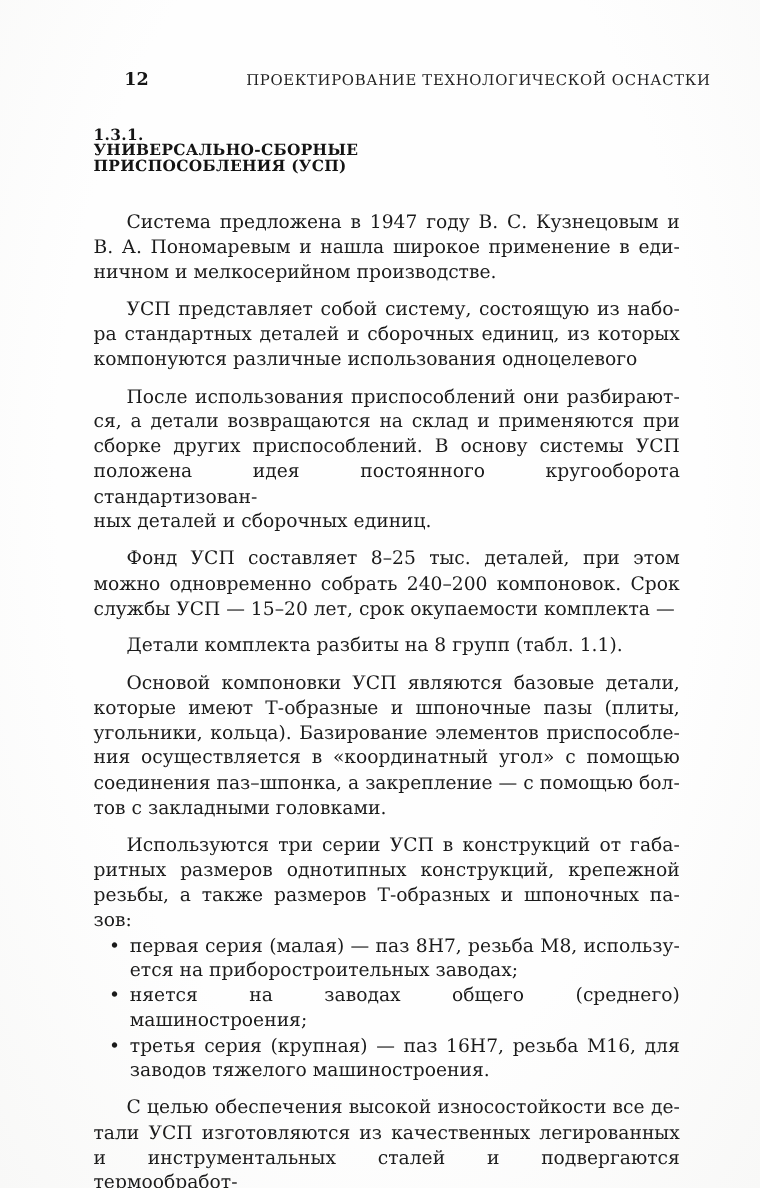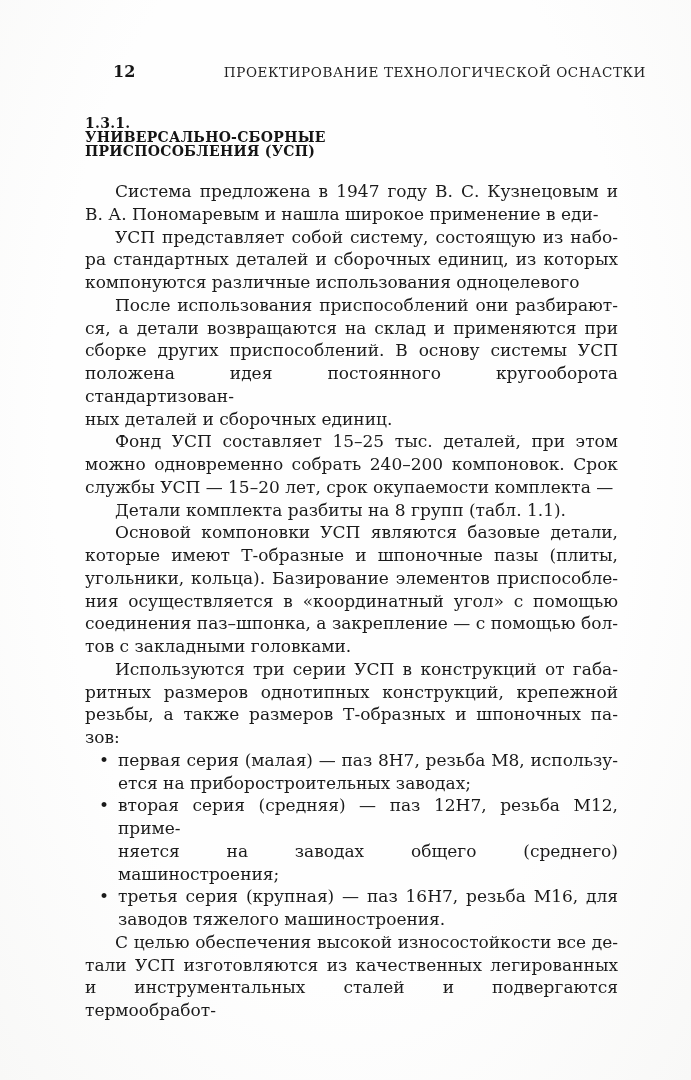--- a/index.html
+++ b/index.html
@@ -64,21 +64,21 @@
     width: 533px;
     font-size: 17px;
     line-height: 22.75px;
     color: #1b1b1b;
   }
   .para { margin: 0; padding: 0; }
   .line {
     text-align: justify;
     text-align-last: justify;
   }
-  .para .line:first-child { text-indent: 30px; }
+  .para .line:first-child { text-indent: 30px; margin-top: 11px; }
   .para .line:last-child { text-align-last: left; }
   .para.continues .line:last-child { text-align-last: justify; }
   .bullet-list { margin: 0; padding: 0; }
   .bullet-item {
     position: relative;
     padding-left: 33px;
   }
   .bullet-item .line:last-child { text-align-last: left; }
   .bullet-marker {
     position: absolute;
@@ -102,38 +102,39 @@
     <div>1.3.1.</div>
     <div>УНИВЕРСАЛЬНО-СБОРНЫЕ</div>
     <div>ПРИСПОСОБЛЕНИЯ (УСП)</div>
   </div>
 
   <div class="body-text">
 
     <div class="para">
       <div class="line">Система предложена в 1947 году В. С. Кузнецовым и</div>
       <div class="line">В. А. Пономаревым и нашла широкое применение в еди-</div>
+      <div class="line">ничном и мелкосерийном производстве.</div>
     </div>
 
     <div class="para">
       <div class="line">УСП представляет собой систему, состоящую из набо-</div>
       <div class="line">ра стандартных деталей и сборочных единиц, из которых</div>
       <div class="line">компонуются различные использования одноцелевого</div>
     </div>
 
     <div class="para">
       <div class="line">После использования приспособлений они разбирают-</div>
       <div class="line">ся, а детали возвращаются на склад и применяются при</div>
       <div class="line">сборке других приспособлений. В основу системы УСП</div>
       <div class="line">положена идея постоянного кругооборота стандартизован-</div>
       <div class="line">ных деталей и сборочных единиц.</div>
     </div>
 
     <div class="para">
-      <div class="line">Фонд УСП составляет 15–25 тыс. деталей, при этом</div>
+      <div class="line">Фонд УСП составляет 8–25 тыс. деталей, при этом</div>
       <div class="line">можно одновременно собрать 240–200 компоновок. Срок</div>
       <div class="line">службы УСП — 15–20 лет, срок окупаемости комплекта —</div>
     </div>
 
     <div class="para">
       <div class="line">Детали комплекта разбиты на 8 групп (табл. 1.1).</div>
     </div>
 
     <div class="para">
       <div class="line">Основой компоновки УСП являются базовые детали,</div>
@@ -152,21 +153,20 @@
     </div>
 
     <div class="bullet-list">
       <div class="bullet-item">
         <span class="bullet-marker">•</span>
         <div class="line">первая серия (малая) — паз 8Н7, резьба М8, использу-</div>
         <div class="line">ется на приборостроительных заводах;</div>
       </div>
       <div class="bullet-item">
         <span class="bullet-marker">•</span>
-        <div class="line">вторая серия (средняя) — паз 12Н7, резьба М12, приме-</div>
         <div class="line">няется на заводах общего (среднего) машиностроения;</div>
       </div>
       <div class="bullet-item">
         <span class="bullet-marker">•</span>
         <div class="line">третья серия (крупная) — паз 16Н7, резьба М16, для</div>
         <div class="line">заводов тяжелого машиностроения.</div>
       </div>
     </div>
 
     <div class="para continues">

